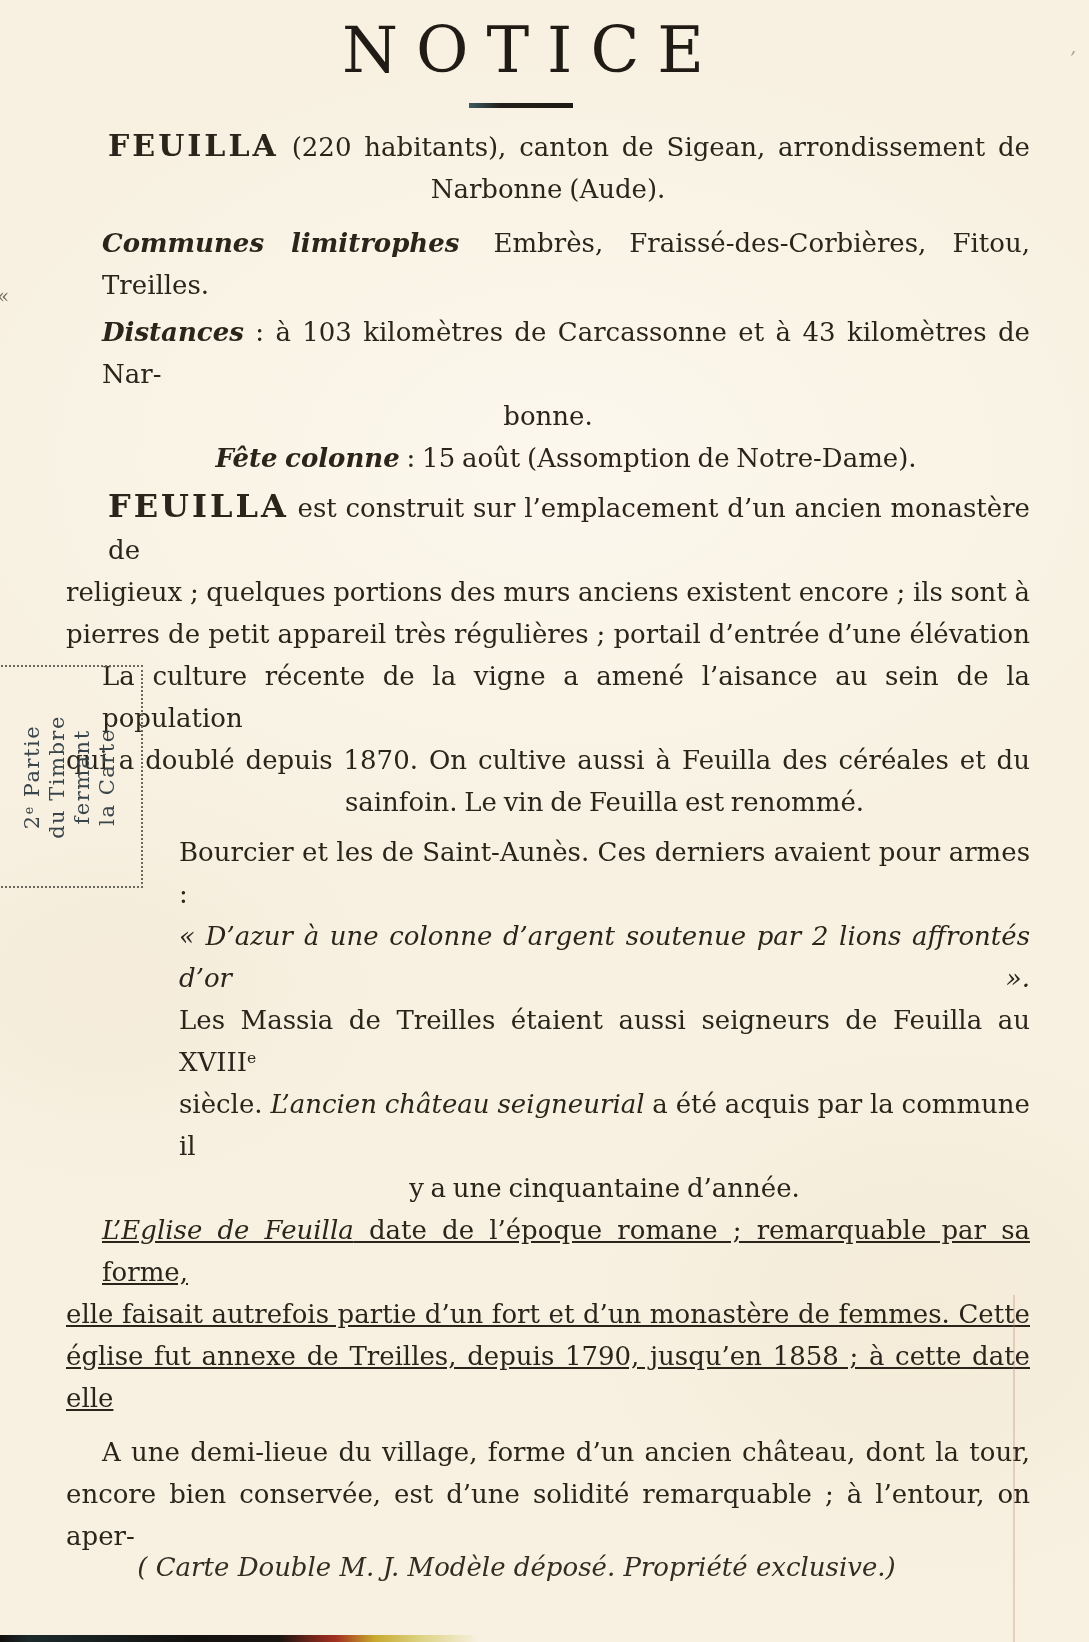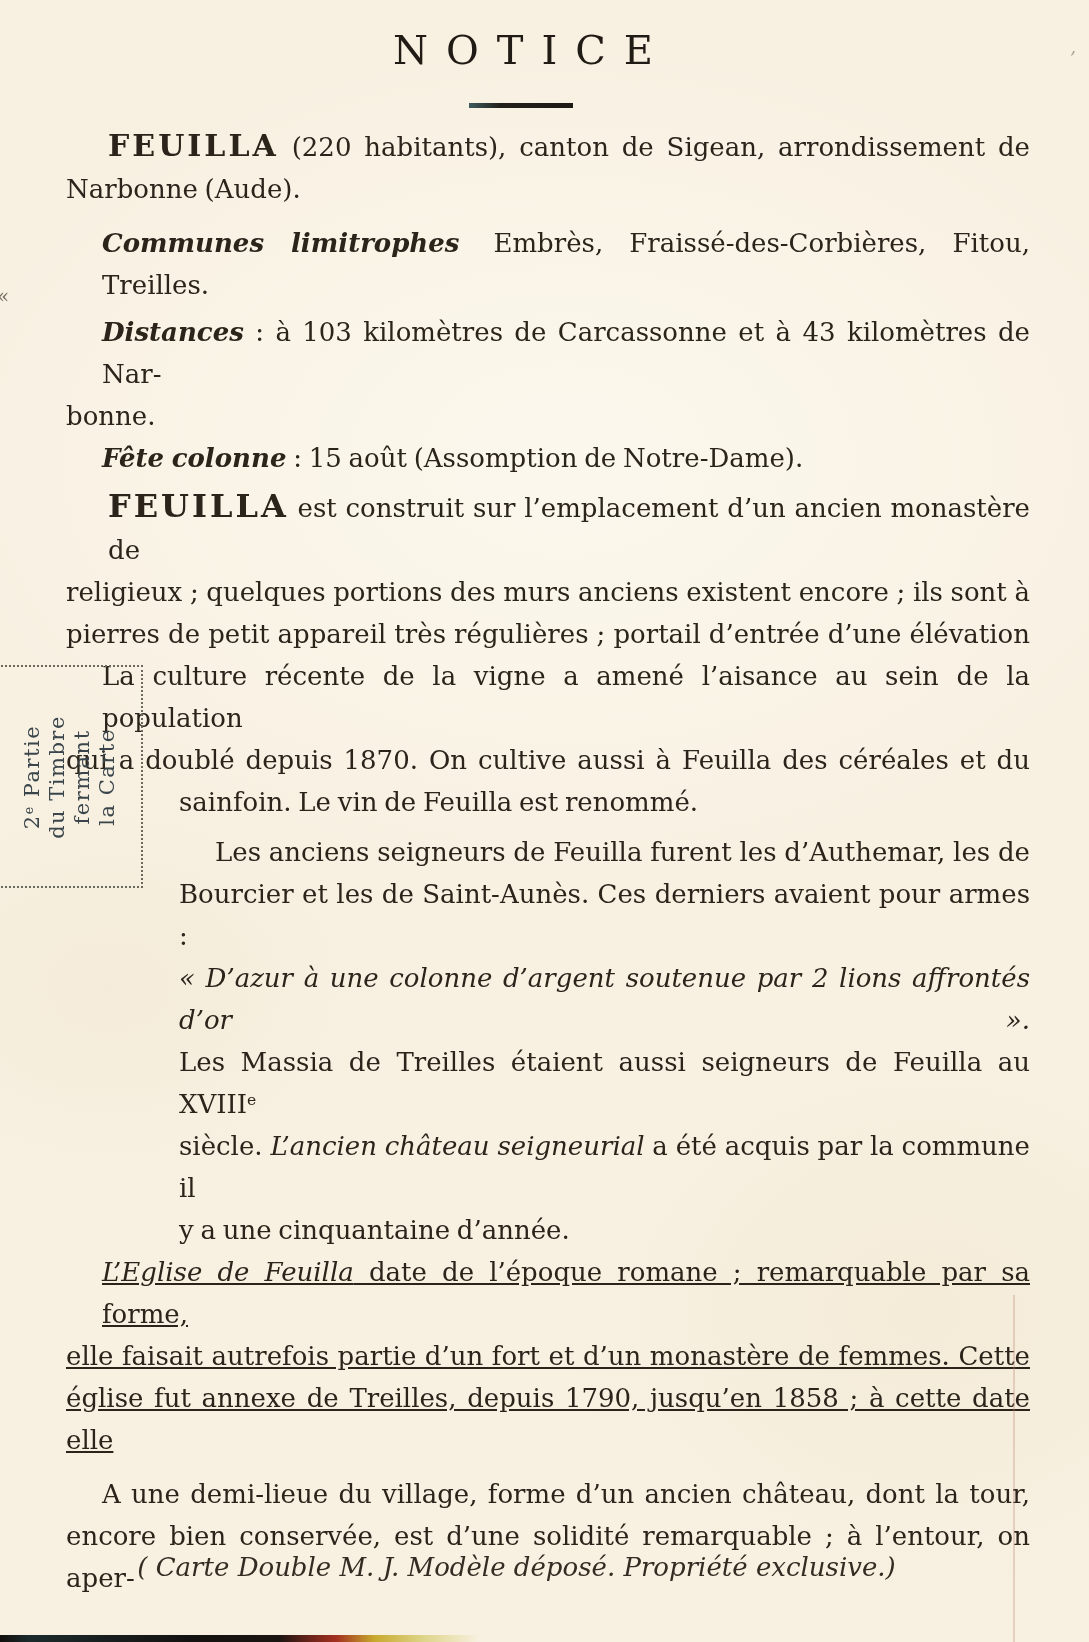--- a/index.html
+++ b/index.html
@@ -14,21 +14,21 @@
       radial-gradient(500px 400px at 85% 80%, rgba(226,206,170,0.18), rgba(226,206,170,0) 75%),
       radial-gradient(400px 300px at 10% 60%, rgba(222,200,166,0.14), rgba(222,200,166,0) 75%);
     font-family: "DejaVu Serif", "Liberation Serif", serif;
     color: #2b241b;
     overflow: hidden;
   }
   .content { position: absolute; left: 66px; top: 14px; width: 964px; }
 
   .title {
     margin: 0;
-    font-size: 40px;
+    font-size: 64px;
     font-weight: normal;
     letter-spacing: 18px;
     line-height: 72px;
     text-align: center;
     transform: translateX(-16px);
     color: #201b15;
   }
   .title-rule {
     width: 104px; height: 5px;
     margin: 17px auto 0 auto;
@@ -42,21 +42,21 @@
   .p3  { margin-top: 5px; }
   .p4  { margin-top: 0; }
   .p5  { margin-top: 6px; }
   .p6  { margin-top: 0; }
   .p7  { margin-top: 8px; }
   .p8  { margin-top: 0; text-decoration: underline; }
   .p9  { margin-top: 12px; }
 
   .line { font-size: 26px; line-height: 42px; word-spacing: -1.5px; }
   .jl { text-align: justify; text-align-last: justify; }
-  .ll { text-align: left; }
+  .ll { text-align: center; }
   .ind36 { padding-left: 36px; }
   .ind42 { padding-left: 42px; }
   .ml  { margin-left: 113px; }
 
   .lead1 { font-weight: bold; font-size: 30px; letter-spacing: 3px; }
   .lead2 { font-weight: bold; font-size: 32px; letter-spacing: 3px; }
   .bil { font-weight: bold; font-style: italic; }
   .label-gap { margin-right: 34px; }
   .it { font-style: italic; }
   .sup { font-size: 60%; vertical-align: 8px; line-height: 0; }
@@ -146,21 +146,20 @@
       <div class="line jl"><span>pierres de petit appareil très régulières ; portail d’entrée d’une élévation</span></div>
     </div>
 
     <div class="para p6">
       <div class="line jl ind36"><span>La culture récente de la vigne a amené l’aisance au sein de la population</span></div>
       <div class="line jl"><span>qui a doublé depuis 1870. On cultive aussi à Feuilla des céréales et du</span></div>
       <div class="line ll ml"><span>sainfoin. Le vin de Feuilla est renommé.</span></div>
     </div>
 
     <div class="para p7">
-      <div class="line jl ml ind36"><span>Les anciens seigneurs de Feuilla furent les d’Authemar, les de</span></div>
       <div class="line jl ml"><span>Bourcier et les de Saint-Aunès. Ces derniers avaient pour armes :</span></div>
       <div class="line jl ml"><span class="it">« D’azur à une colonne d’argent soutenue par 2 lions affrontés d’or ».</span></div>
       <div class="line jl ml"><span>Les Massia de Treilles étaient aussi seigneurs de Feuilla au XVIII</span><sup class="sup">e</sup></div>
       <div class="line jl ml"><span>siècle. </span><span class="it">L’ancien château seigneurial</span><span> a été acquis par la commune il</span></div>
       <div class="line ll ml"><span>y a une cinquantaine d’année.</span></div>
     </div>
 
     <div class="para p8">
       <div class="line jl ind36"><span class="it">L’Eglise de Feuilla</span><span> date de l’époque romane ; remarquable par sa forme,</span></div>
       <div class="line jl"><span>elle faisait autrefois partie d’un fort et d’un monastère de femmes. Cette</span></div>

